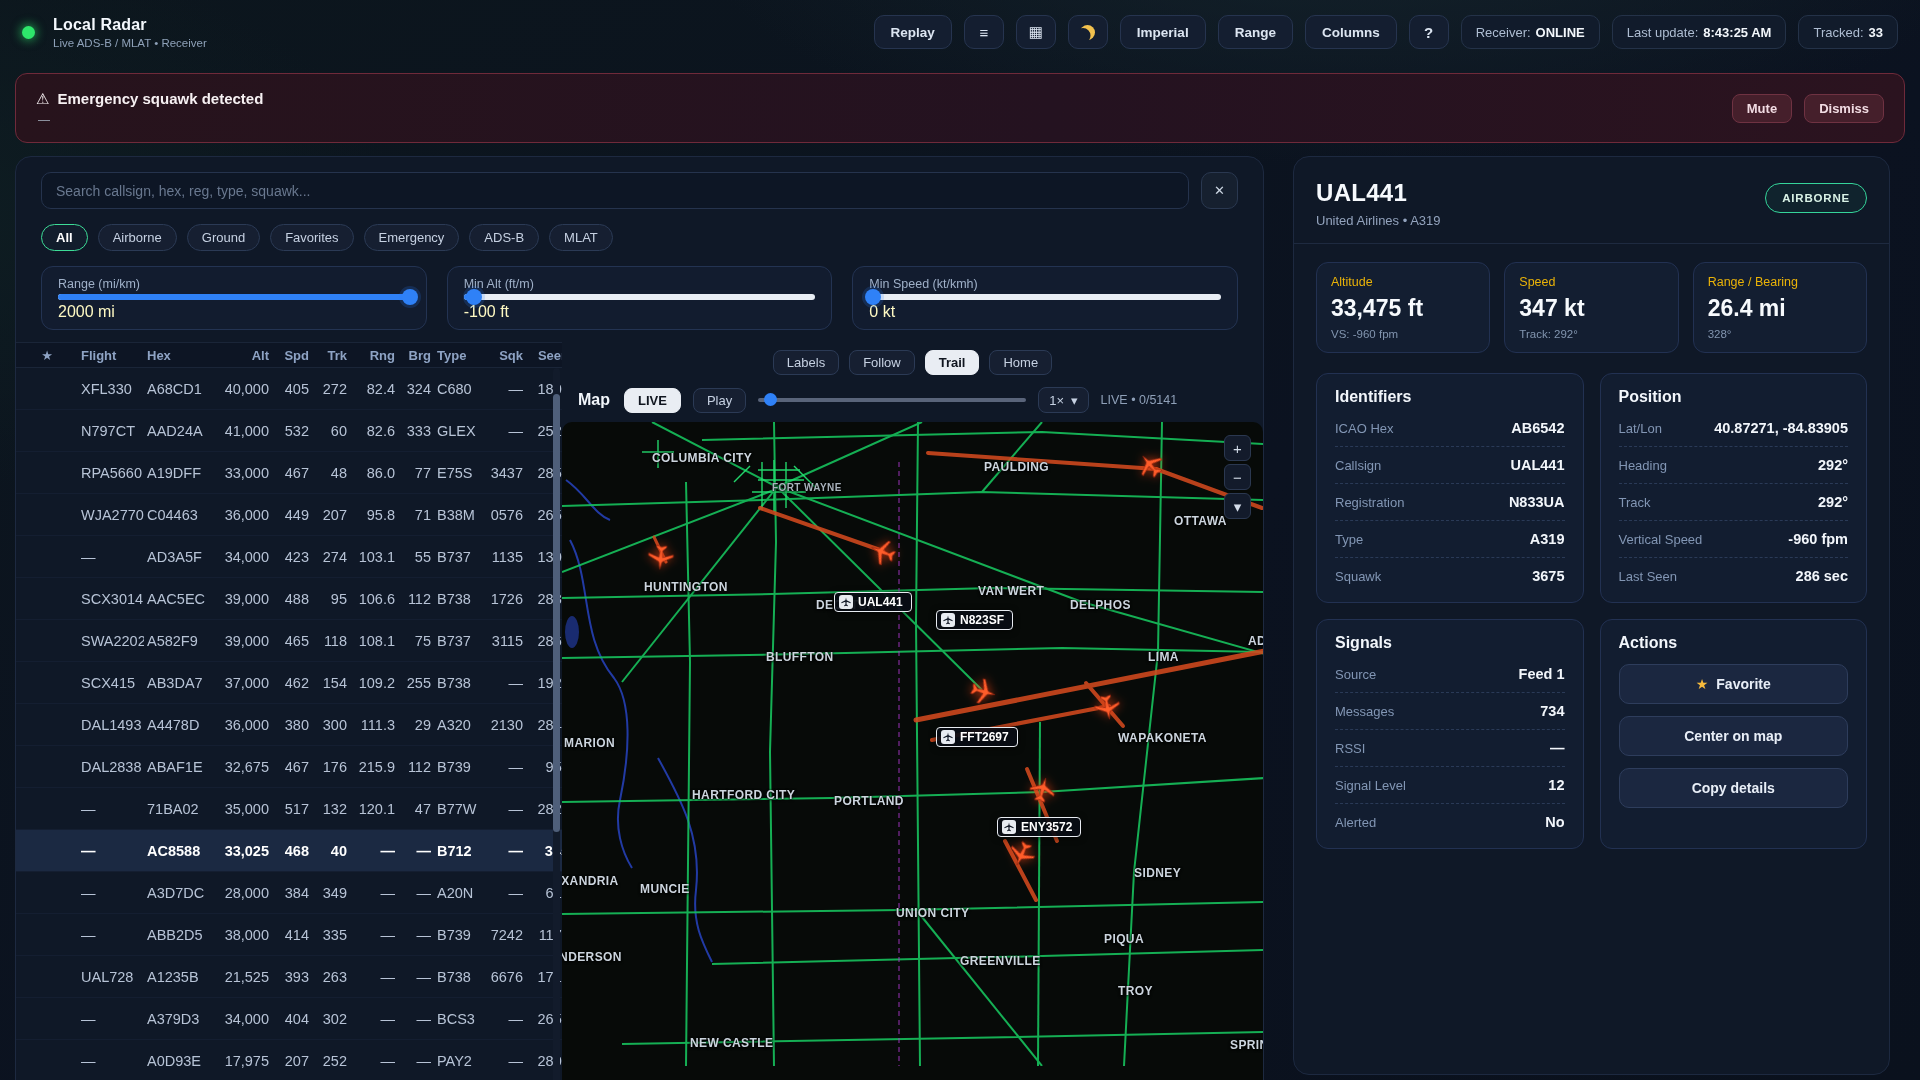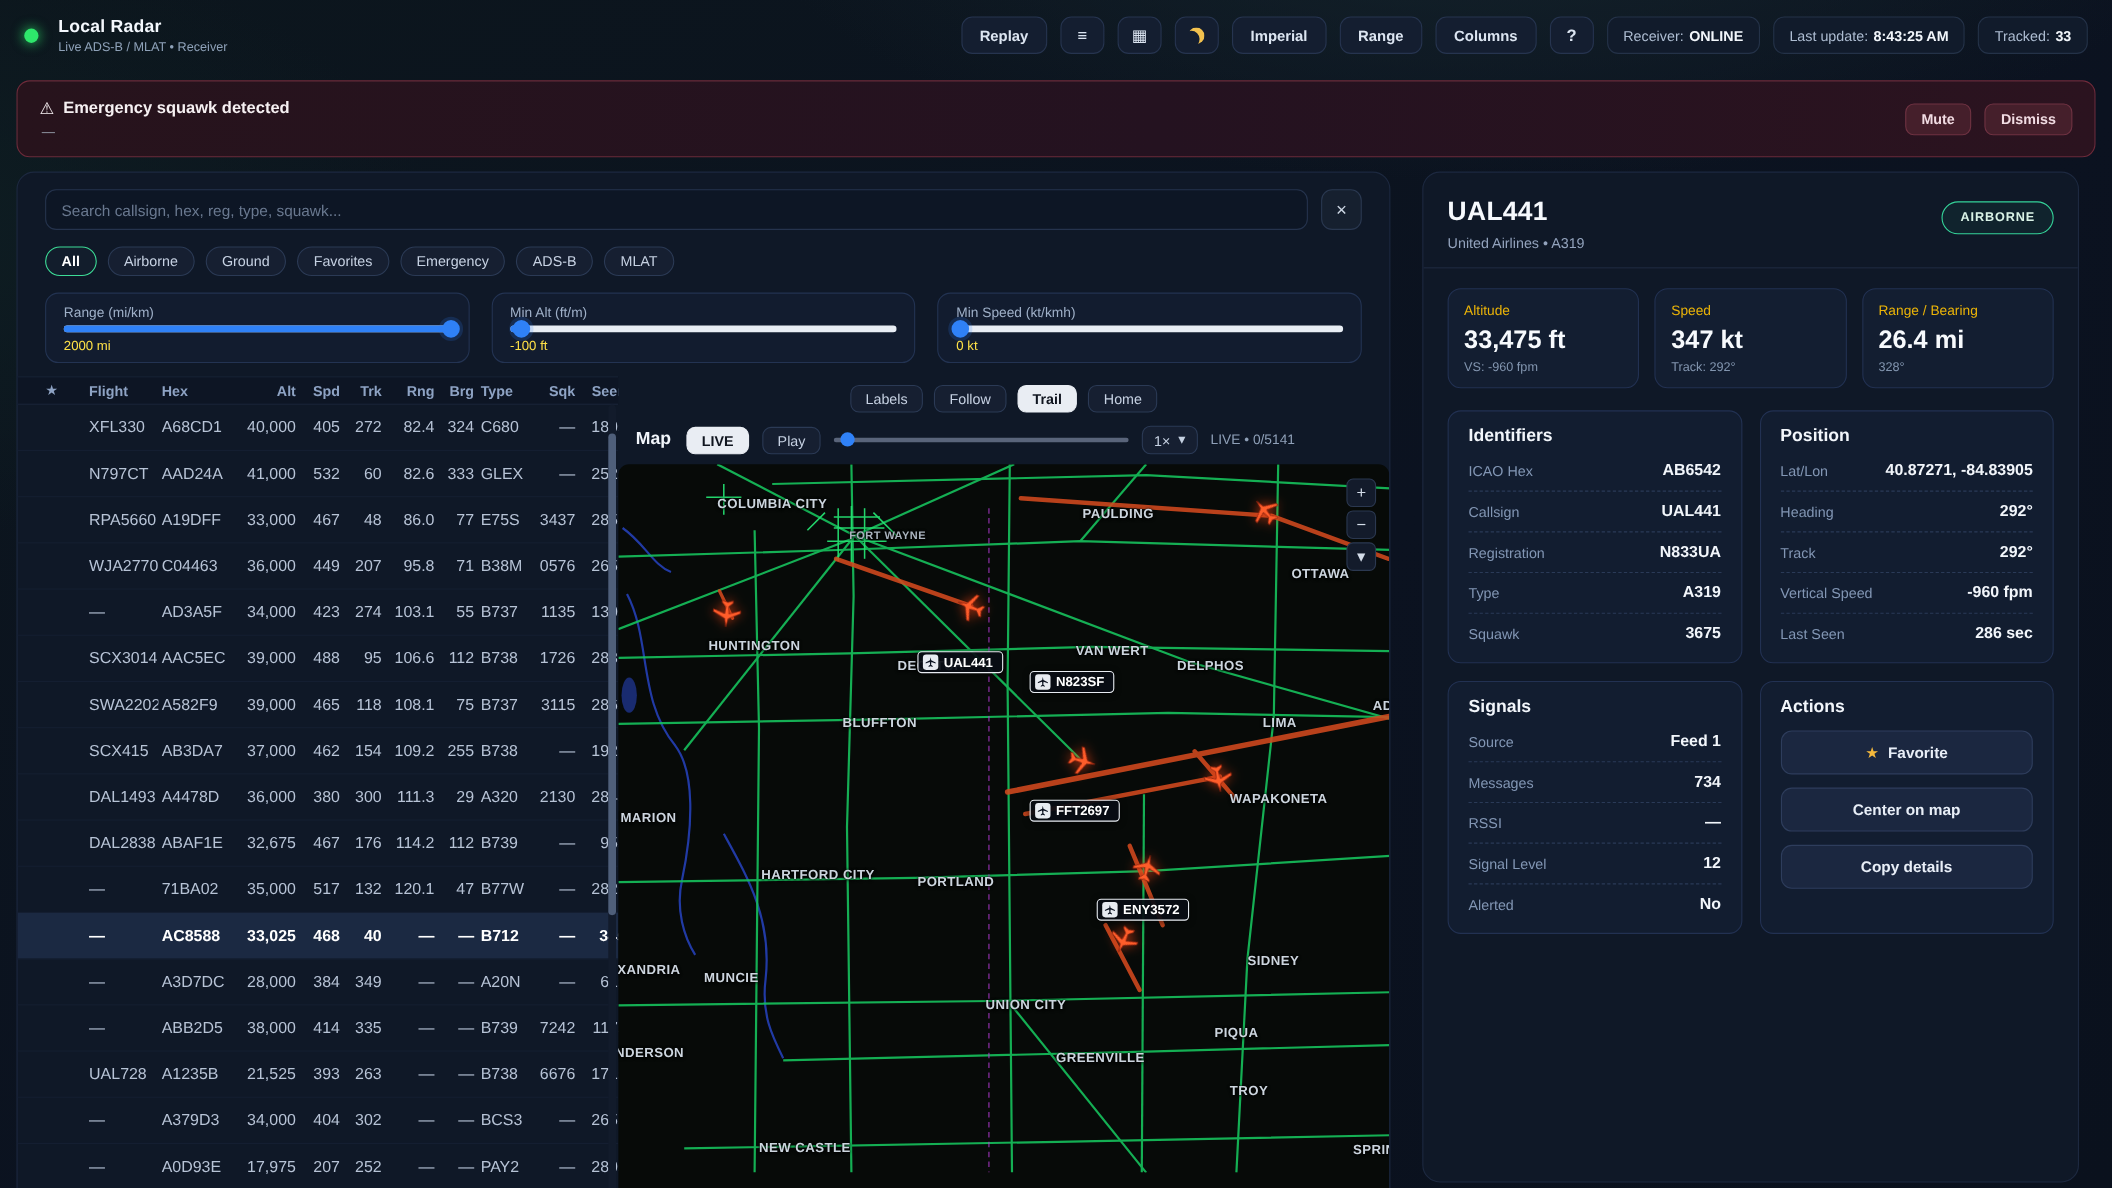--- a/index.html
+++ b/index.html
@@ -58,21 +58,21 @@
   .close-btn { width:37px; height:37px; border-radius:10px; background:#16202f;
     border:1px solid #2a3850; color:#cdd7e4; font-size:13px; cursor:pointer; font-family:inherit;}
   .chip-row { display:flex; gap:10px; margin:15px 25px 0; }
   .chip { height:27px; padding:0 14px; border-radius:999px; background:#161f31;
     border:1px solid #2b3a55; color:#c6d1e2; font-size:13px; cursor:pointer; font-family:inherit;}
   .chip.active { border-color:#3ddc97; color:#ffffff; background:#121d2c; font-weight:700; }
   .slider-row { display:flex; gap:20px; margin:15px 25px 0; }
   .slider-card { flex:1; height:64px; background:#121c2f; border:1px solid #233352;
     border-radius:12px; padding:10px 16px 8px; display:flex; flex-direction:column; justify-content:space-between;}
   .slider-label { font-size:12.5px; color:#9fb0c8; }
-  .slider-value { font-size:12px; color:#fde047; }
+  .slider-value { font-size:16px; color:#fef9c3; }
   .slider-track { position:relative; height:6px; border-radius:3px; background:#e8edf4; cursor:pointer;}
   .slider-fill { position:absolute; left:0; top:0; height:6px; border-radius:3px; background:#2f81f7; }
   .slider-thumb { position:absolute; top:-5px; width:16px; height:16px; border-radius:50%;
     background:#2f81f7; box-shadow:0 0 0 3px rgba(47,129,247,.18); }
 
   
   .content-row { display:flex; flex:1; margin-top:12px; overflow:hidden; }
   .table-wrap { width:546px; position:relative; flex:none; overflow:hidden; }
   .thead, .trow { display:grid;
     grid-template-columns:62px 66px 66px 62px 40px 38px 48px 36px 52px 40px 46px; align-items:center; }
@@ -385,21 +385,21 @@
                 <span class="c-num">2130</span>
                 <span class="c-num">284s</span>
               </div>
               <div class="trow">
                 <span class="c-star"></span>
                 <span class="">DAL2838</span>
                 <span class="">ABAF1E</span>
                 <span class="c-num">32,675</span>
                 <span class="c-num">467</span>
                 <span class="c-num">176</span>
-                <span class="c-num">114.2</span>
+                <span class="c-num">215.9</span>
                 <span class="c-num">112</span>
                 <span class="">B739</span>
                 <span class="c-num">—</span>
                 <span class="c-num">95s</span>
               </div>
               <div class="trow">
                 <span class="c-star"></span>
                 <span class="">—</span>
                 <span class="">71BA02</span>
                 <span class="c-num">35,000</span>
@@ -586,21 +586,21 @@
               <span class="city" style="left: 82px; top: 158px;">HUNTINGTON</span>
               <span class="city" style="left: 254px; top: 176px;">DECATUR</span>
               <span class="city" style="left: 416px; top: 162px;">VAN WERT</span>
               <span class="city" style="left: 508px; top: 176px;">DELPHOS</span>
               <span class="city" style="left: 586px; top: 228px;">LIMA</span>
               <span class="city" style="left: 686px; top: 212px;">ADA</span>
               <span class="city" style="left: 204px; top: 228px;">BLUFFTON</span>
               <span class="city" style="left: 2px; top: 314px;">MARION</span>
               <span class="city" style="left: 130px; top: 366px;">HARTFORD CITY</span>
               <span class="city" style="left: 272px; top: 372px;">PORTLAND</span>
-              <span class="city" style="left: 556px; top: 297px;">WAPAKONETA</span>
+              <span class="city" style="left: 556px; top: 309px;">WAPAKONETA</span>
               <span class="city" style="left: -26px; top: 452px;">ALEXANDRIA</span>
               <span class="city" style="left: 78px; top: 460px;">MUNCIE</span>
               <span class="city" style="left: 334px; top: 484px;">UNION CITY</span>
               <span class="city" style="left: 572px; top: 444px;">SIDNEY</span>
               <span class="city" style="left: 398px; top: 532px;">GREENVILLE</span>
               <span class="city" style="left: 542px; top: 510px;">PIQUA</span>
               <span class="city" style="left: 556px; top: 562px;">TROY</span>
               <span class="city" style="left: 128px; top: 614px;">NEW CASTLE</span>
               <span class="city" style="left: -12px; top: 528px;">ANDERSON</span>
               <span class="city" style="left: 668px; top: 616px;">SPRINGFIELD</span>

